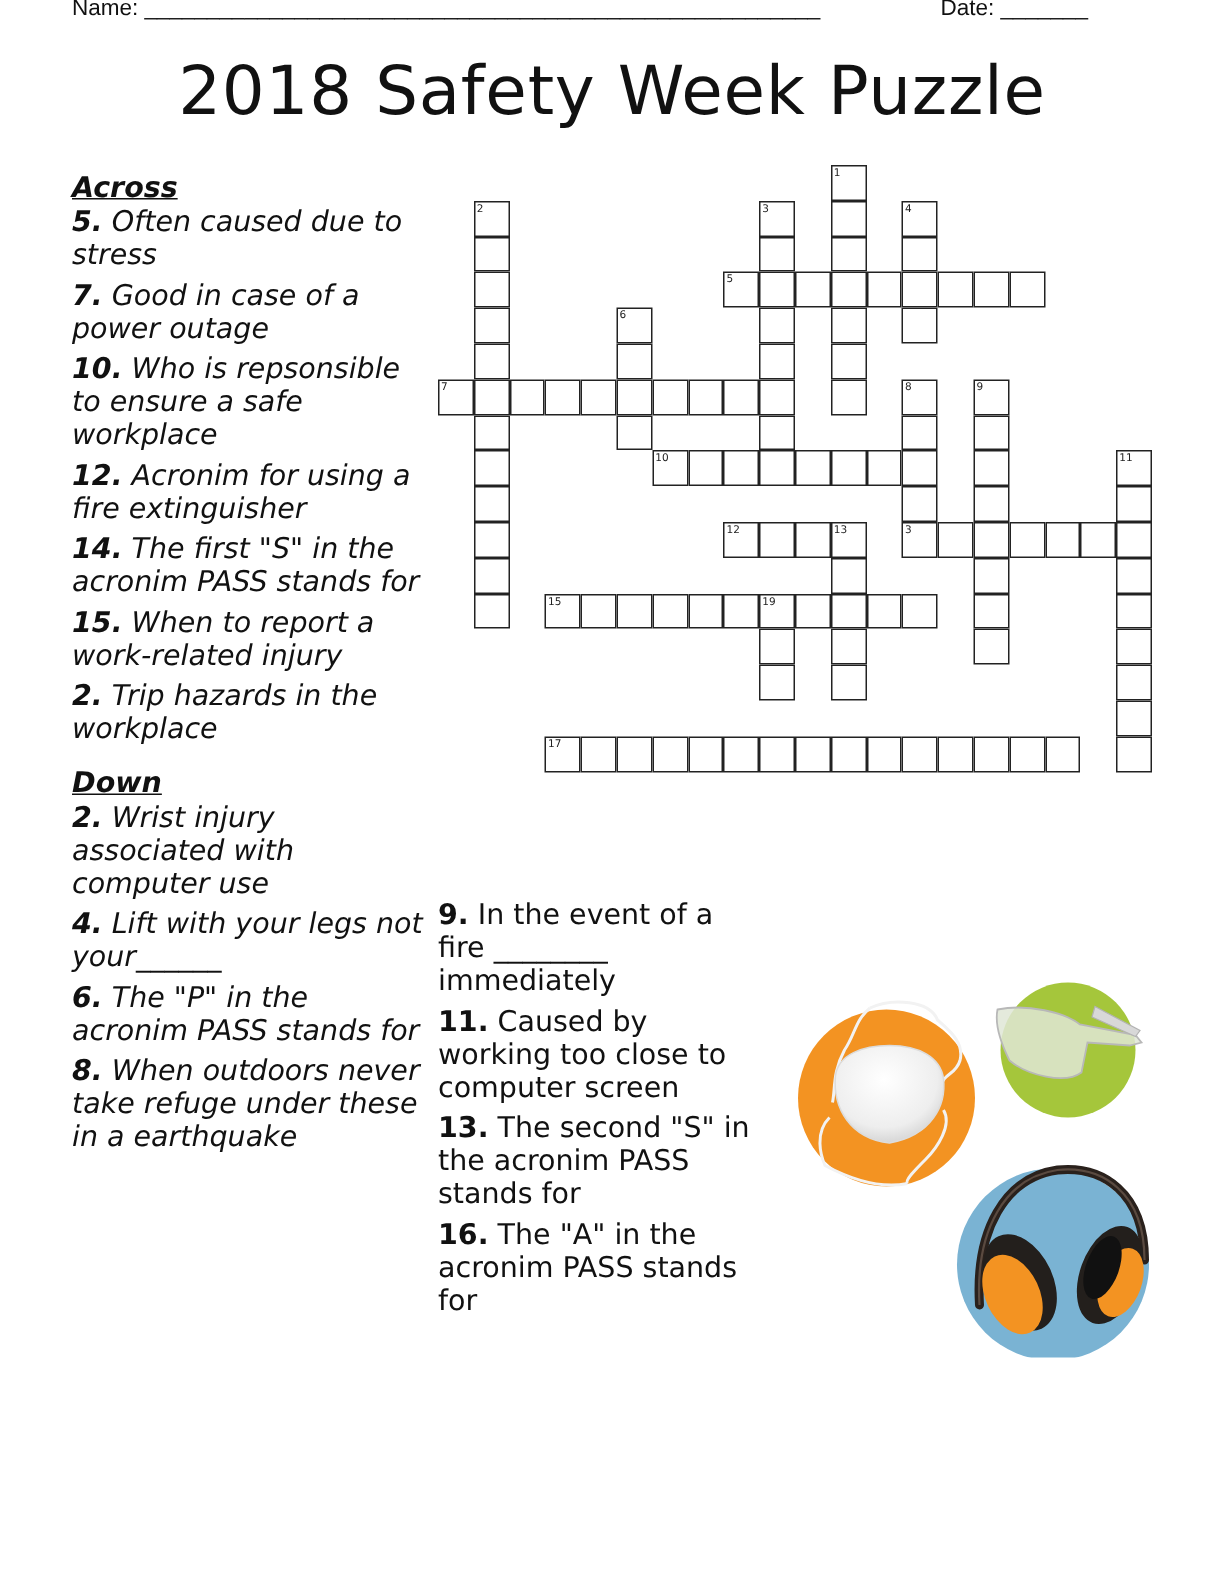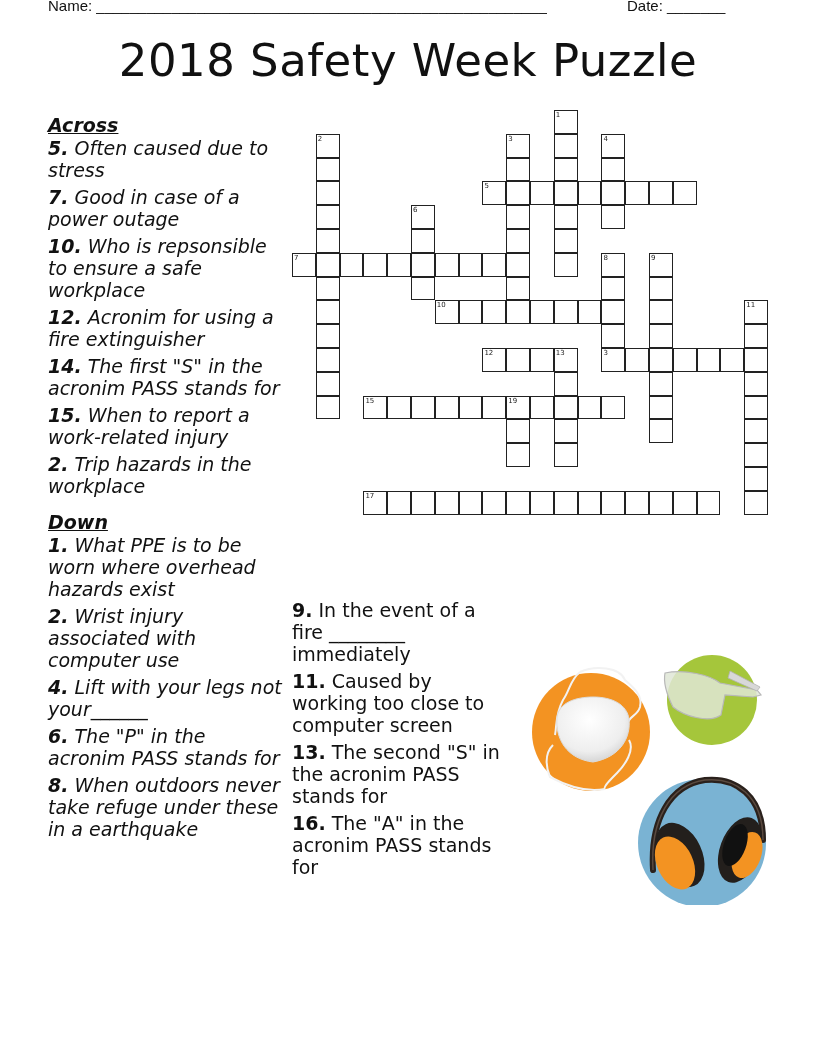--- a/index.html
+++ b/index.html
@@ -43,21 +43,20 @@
       <p class="clue"><b>5.</b><span> Often caused due to stress</span></p>
       <p class="clue"><b>7.</b><span> Good in case of a power outage</span></p>
       <p class="clue"><b>10.</b><span> Who is repsonsible to ensure a safe workplace</span></p>
       <p class="clue"><b>12.</b><span> Acronim for using a fire extinguisher</span></p>
       <p class="clue"><b>14.</b><span> The first "S" in the acronim PASS stands for</span></p>
       <p class="clue"><b>15.</b><span> When to report a work-related injury</span></p>
       <p class="clue"><b>2.</b><span> Trip hazards in the workplace</span></p>
     </div>
   <p class="clue-heading" style="margin-top:13px">Down</p>
   <div id="down-list-a">
-      <p class="clue"><b>1.</b><span> What PPE is to be worn where overhead hazards exist</span></p>
       <p class="clue"><b>2.</b><span> Wrist injury associated with computer use</span></p>
       <p class="clue"><b>4.</b><span> Lift with your legs not your______</span></p>
       <p class="clue"><b>6.</b><span> The "P" in the acronim PASS stands for</span></p>
       <p class="clue"><b>8.</b><span> When outdoors never take refuge under these in a earthquake</span></p>
     </div>
 </div>
 
 <div class="clues" id="col-mid">
   <div id="down-list-b">
       <p class="clue"><b>9.</b><span> In the event of a fire ________ immediately</span></p>

